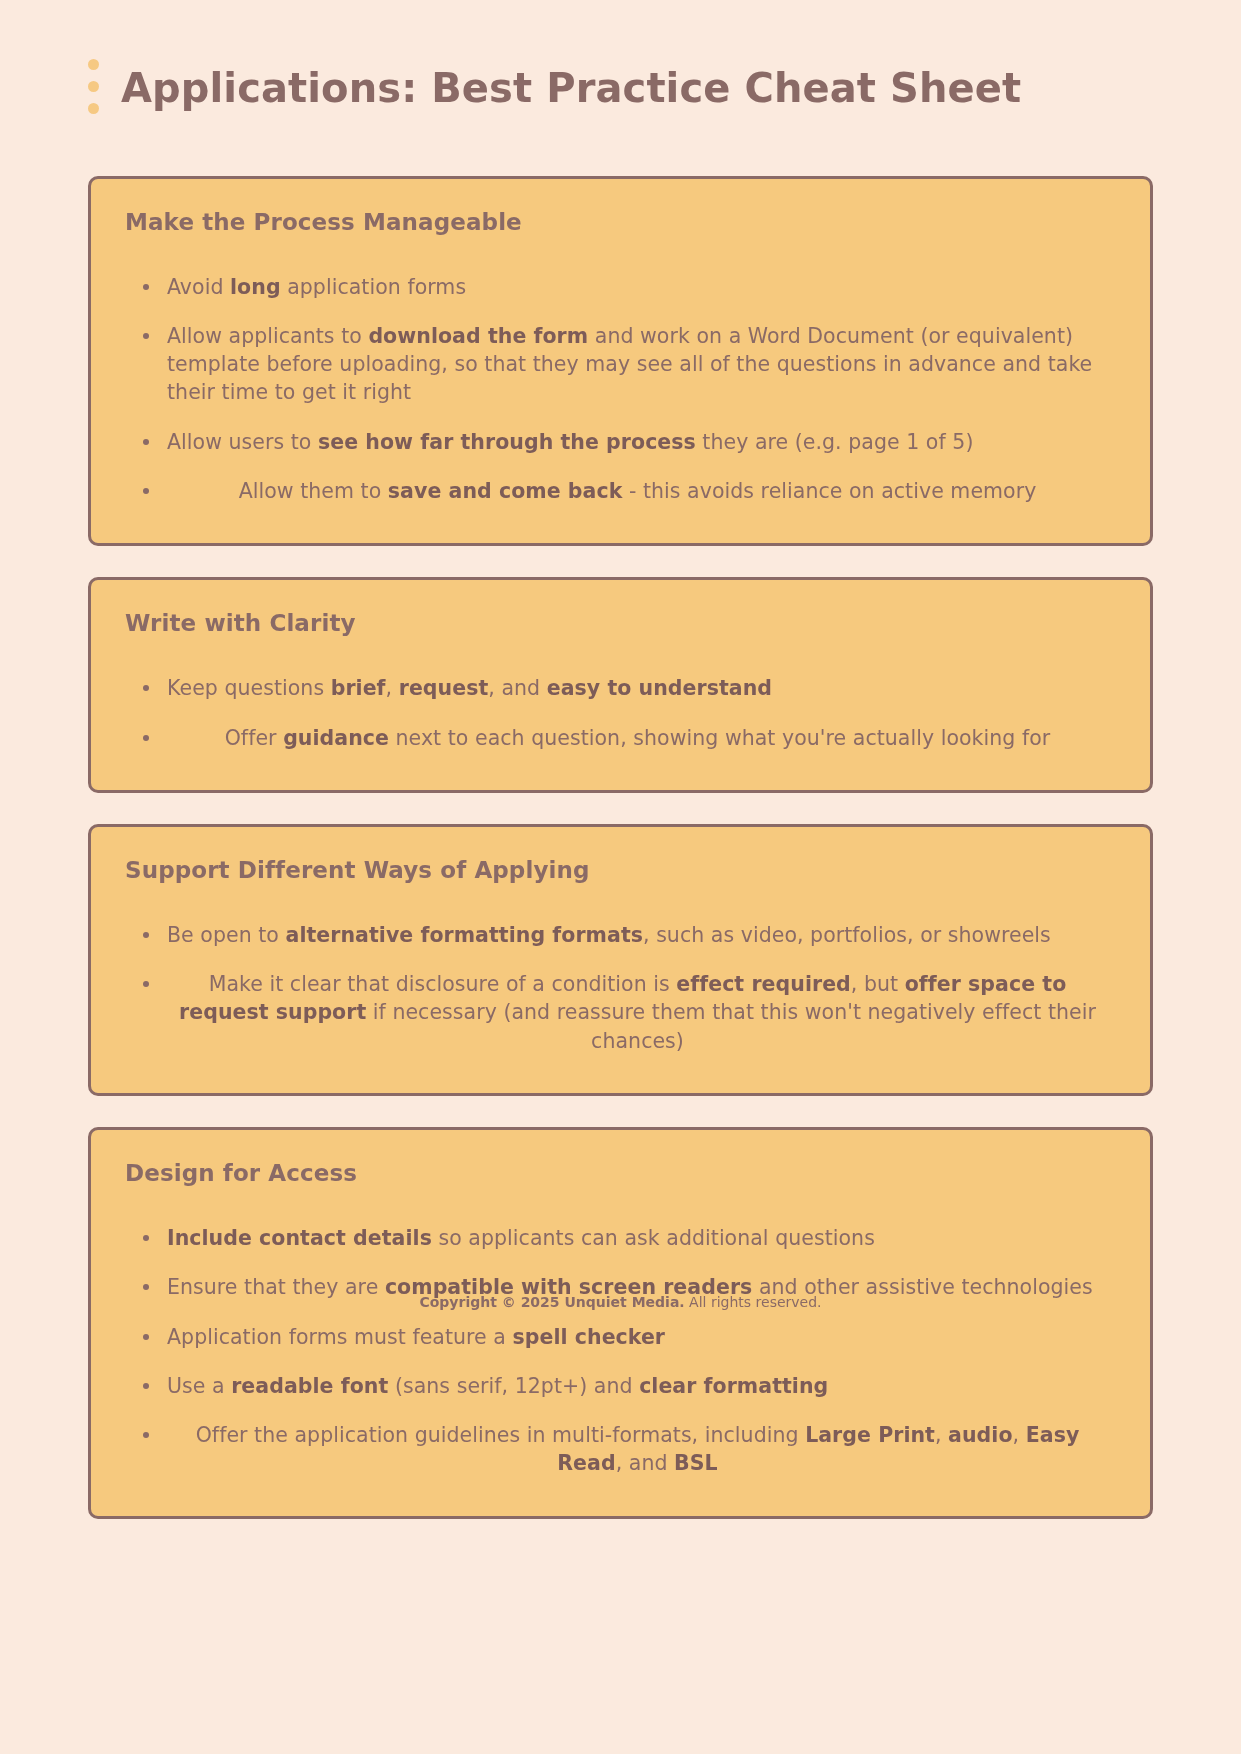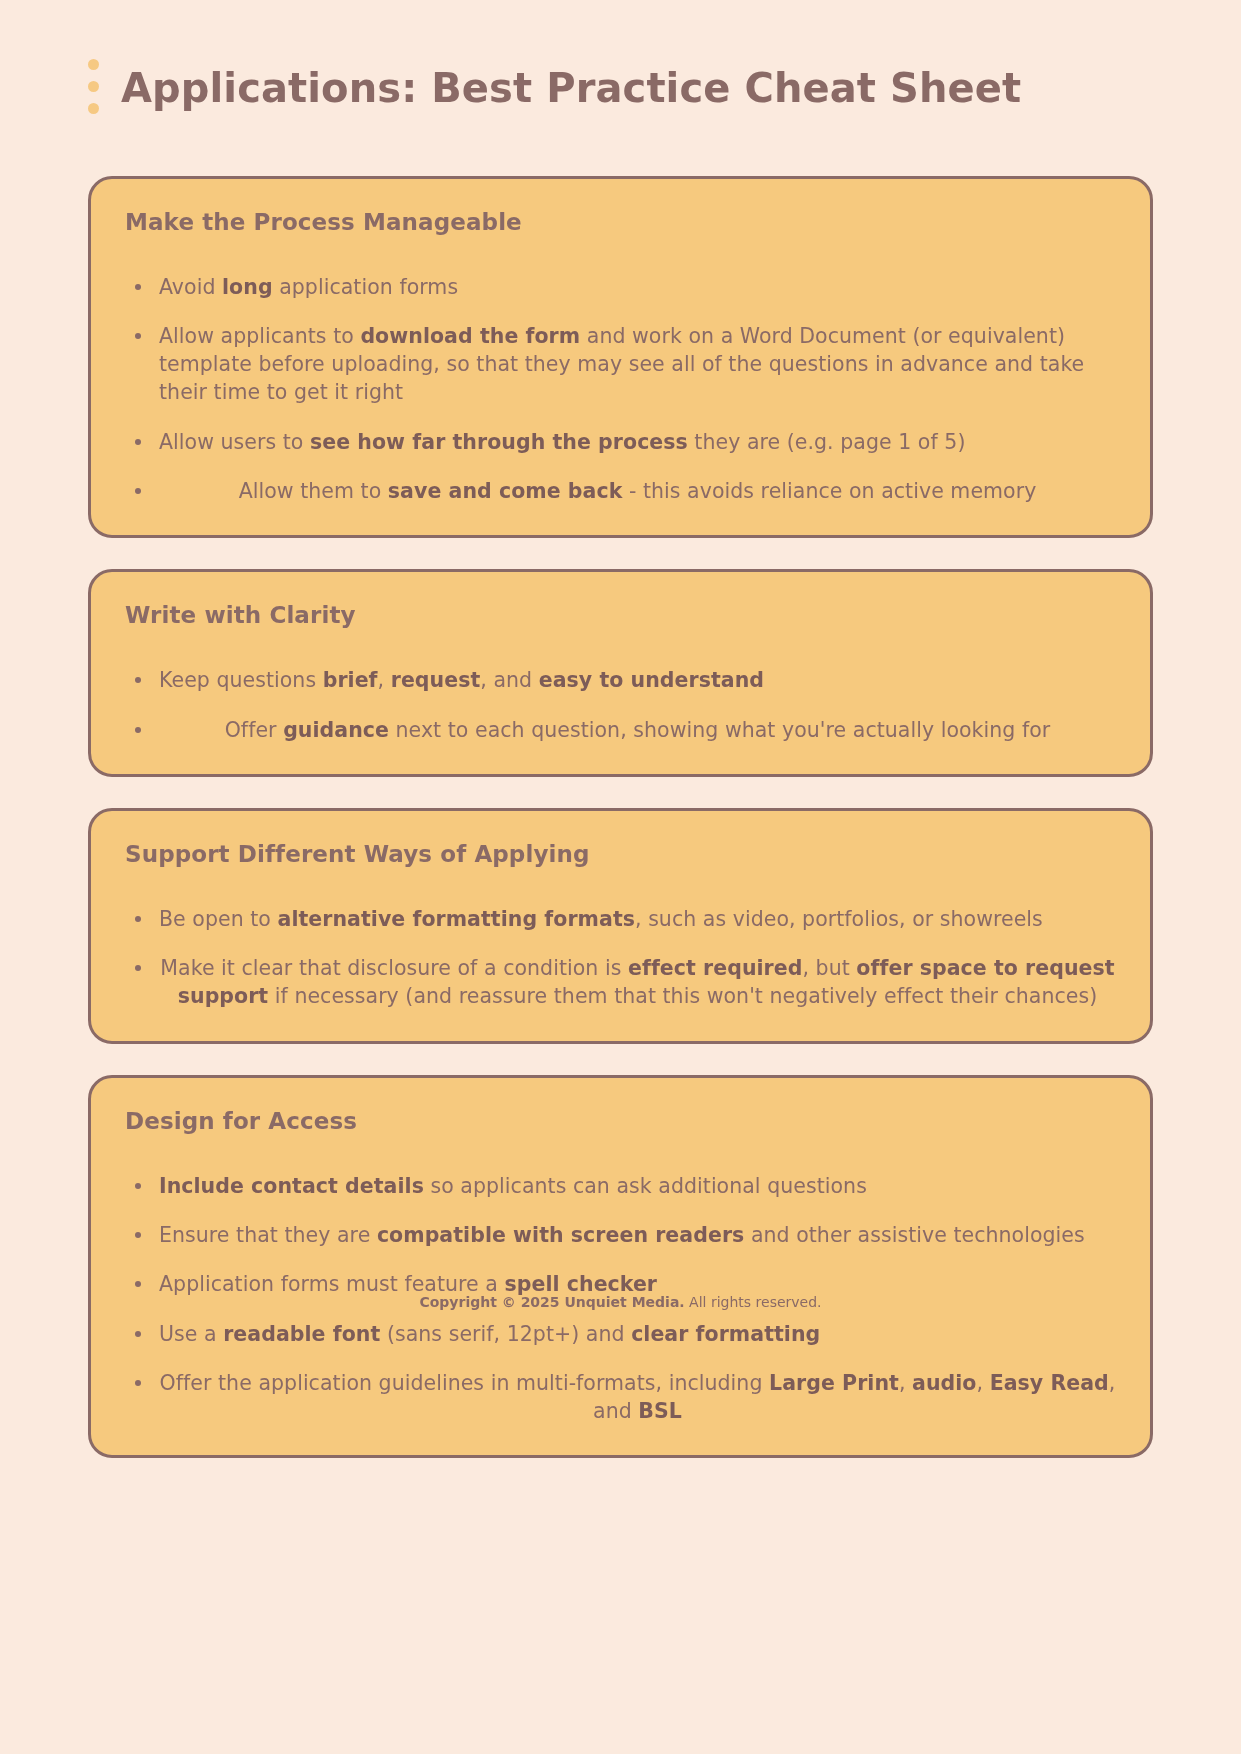--- a/index.html
+++ b/index.html
@@ -56,34 +56,34 @@
   
   .cards {
     display: flex;
     flex-direction: column;
     gap: 31px;
     margin-top: 14px;
   }
   .card {
     background: #f6c97e;
     border: 3px solid #8a6a66;
-    border-radius: 24px;
+    border-radius: 10px;
     padding: 24px 34px 30px 34px;
     box-sizing: border-box;
   }
   .card-title {
     font-size: 23px;
     font-weight: bold;
     color: #8a6a66;
     margin: 6px 0 0 0;
     letter-spacing: 0.1px;
   }
   .card-list {
     list-style: none;
-    margin: 0;
+    margin: 8px;
     padding: 0;
     margin-top: 38px;
   }
   .card-list li {
     position: relative;
     padding-left: 34px;
     margin-bottom: 21px;
     font-size: 20.5px;
     line-height: 1.38;
     color: #8a6a66;

